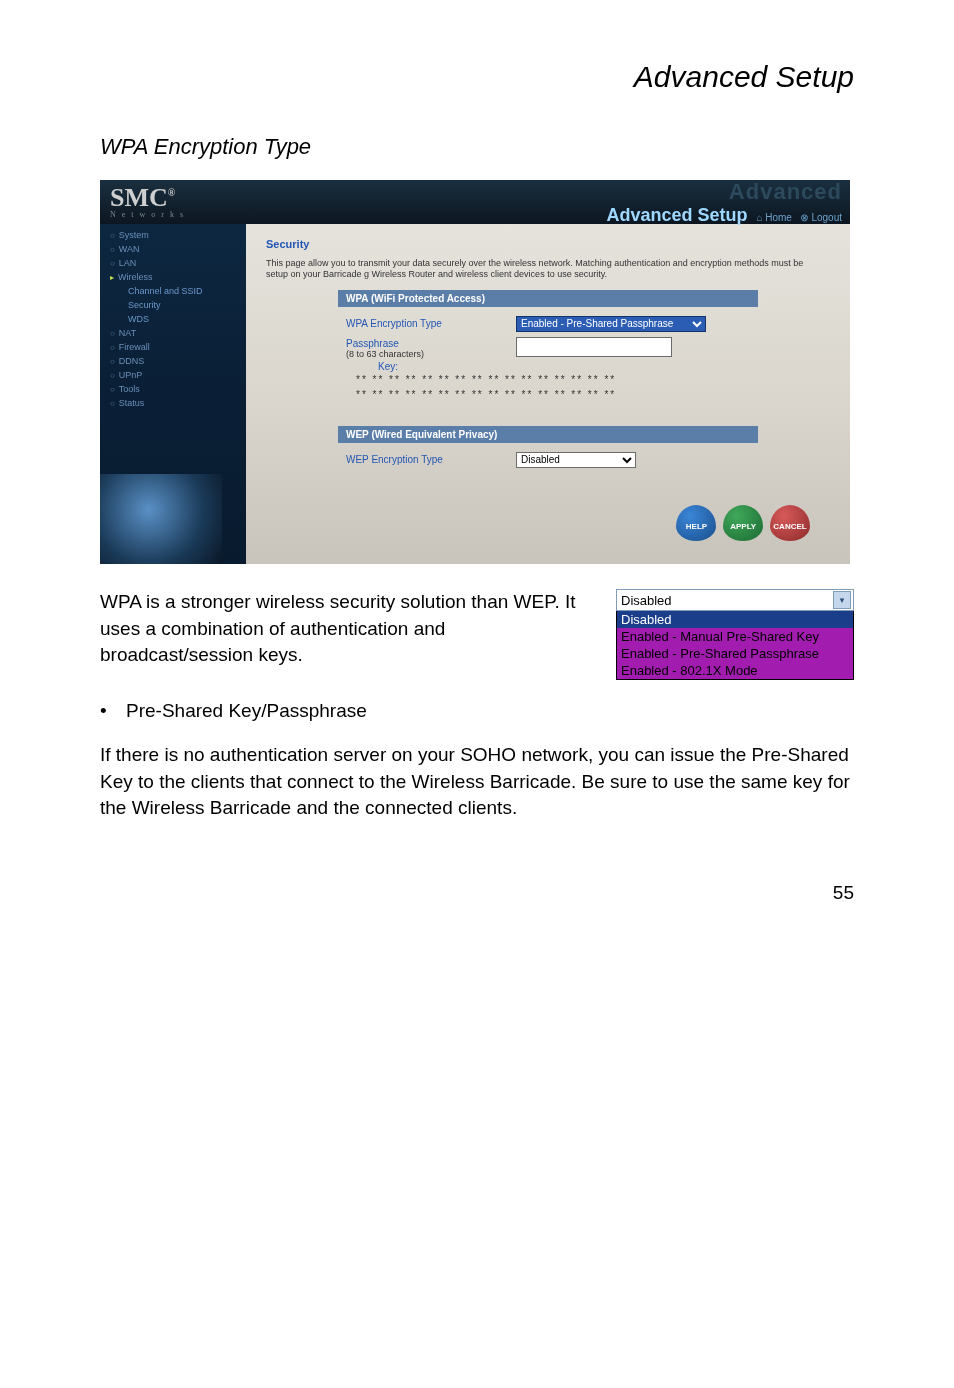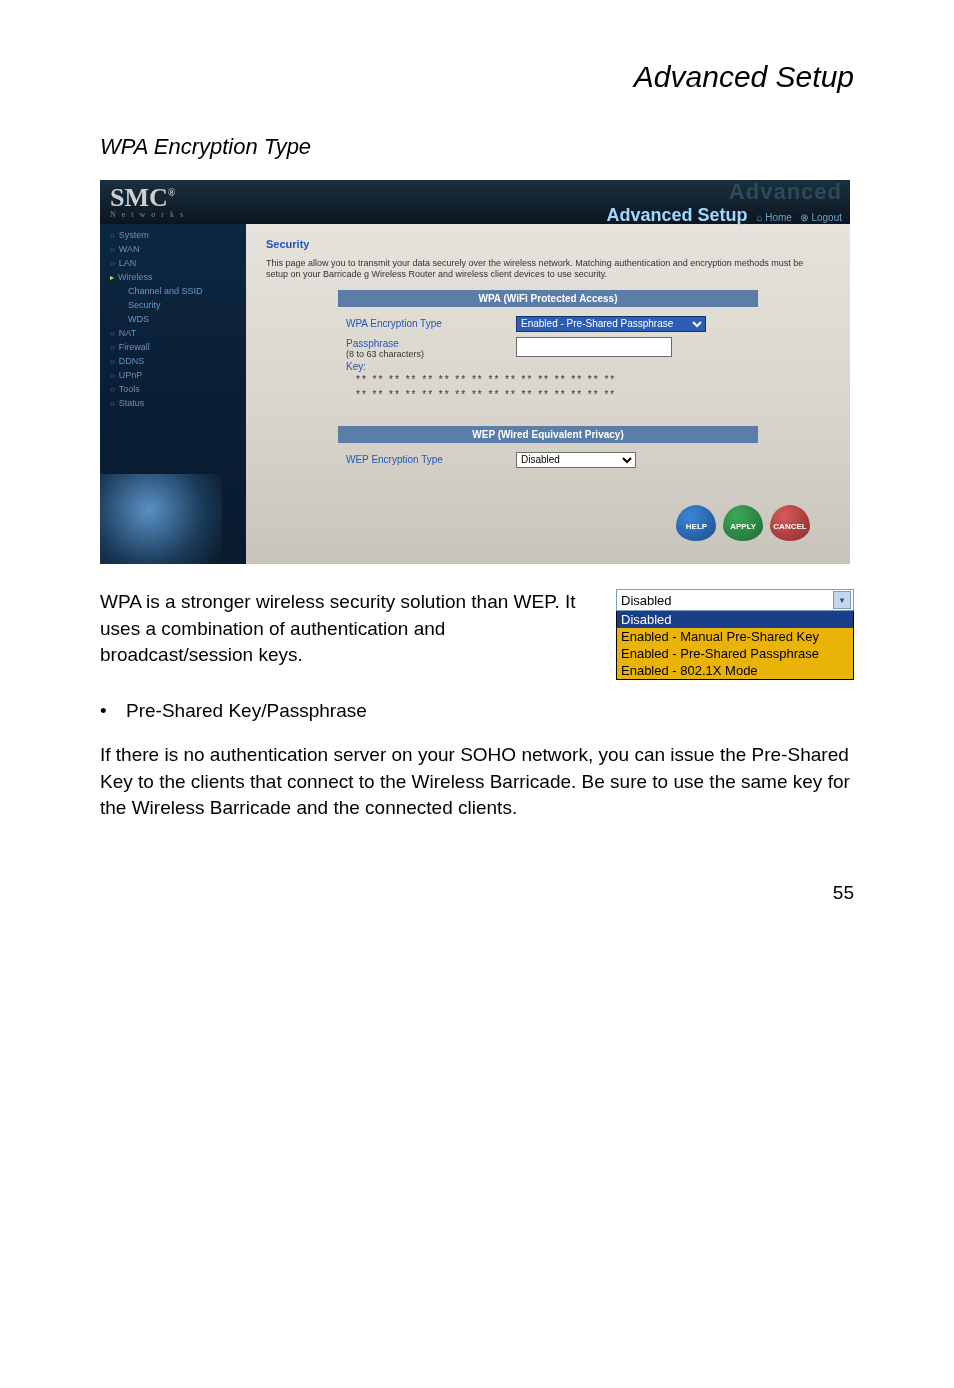--- a/index.html
+++ b/index.html
@@ -102,34 +102,33 @@
   .panel {
     margin: 0 auto 14px auto;
     width: 420px;
   }
   .panel-head {
     background:#5b7ea8;
     color:#fff;
     font-size:10px;
     font-weight:bold;
     padding:3px 8px;
-    text-align:center;
   }
   .panel-body {
     padding: 6px 8px 10px 8px;
   }
   .row { display:flex; align-items:center; margin:3px 0; font-size:10px; }
   .row label { width:170px; color:#2356b5; }
   .row select, .row input[type=text] {
     font-size:10px; height:16px; border:1px solid #6b6b6b; background:#fff;
   }
   .row select.encsel { background:#2c5db5; color:#fff; border:1px solid #13336b; }
   .passlabel { color:#2356b5; font-size:10px; }
   .passnote { color:#333; font-size:9px; }
-  .keylabel { color:#2356b5; font-size:10px; margin-top:4px; }
+  .keylabel { color:#2356b5; font-size:10px; margin-top:4px;margin-left:32px; }
   .dots { color:#333; font-size:10px; letter-spacing:2px; line-height:1.5; padding-left:10px; }
 
   .btn-row { text-align:right; padding: 10px 20px 0 0; }
   .rbtn {
     display:inline-block; width:40px; height:36px; border-radius:50% 50% 50% 50% / 60% 60% 40% 40%;
     margin-left:4px; font-size:8px; color:#fff; text-align:center; line-height:44px;
     font-weight:bold;
   }
   .rbtn.help  { background: radial-gradient(circle at 35% 30%, #3b86d8, #184e8c); }
   .rbtn.apply { background: radial-gradient(circle at 35% 30%, #3fa85a, #1c6a32); }
@@ -147,21 +146,21 @@
   .dd-select {
     border:1px solid #7f9db9;
     display:flex; justify-content:space-between; align-items:center;
     padding: 1px 2px 1px 4px; background:#fff;
   }
   .dd-arrow {
     width:16px; height:16px; background:#c6d6ec; border:1px solid #7f9db9;
     display:flex; align-items:center; justify-content:center; font-size:9px; color:#2a4d7a;
   }
   .dd-list { border:1px solid #000; border-top:none; }
-  .dd-item { padding:1px 4px; background:#eab308; }
+  .dd-item { padding:1px 4px; background:#a21caf; }
   .dd-item.sel { background:#1a3e8a; color:#fff; }
 
   .bullet-line { font-size:19px; margin:20px 0 20px 0; }
   .bullet-dot { display:inline-block; width:26px; }
 
   .para { font-size:19px; line-height:1.4; margin-bottom:22px; }
 
   .notes { font-size:19px; line-height:1.5; }
   .notes-row { display:flex; }
   .notes-label { width:90px; font-weight:bold; flex-shrink:0; }

